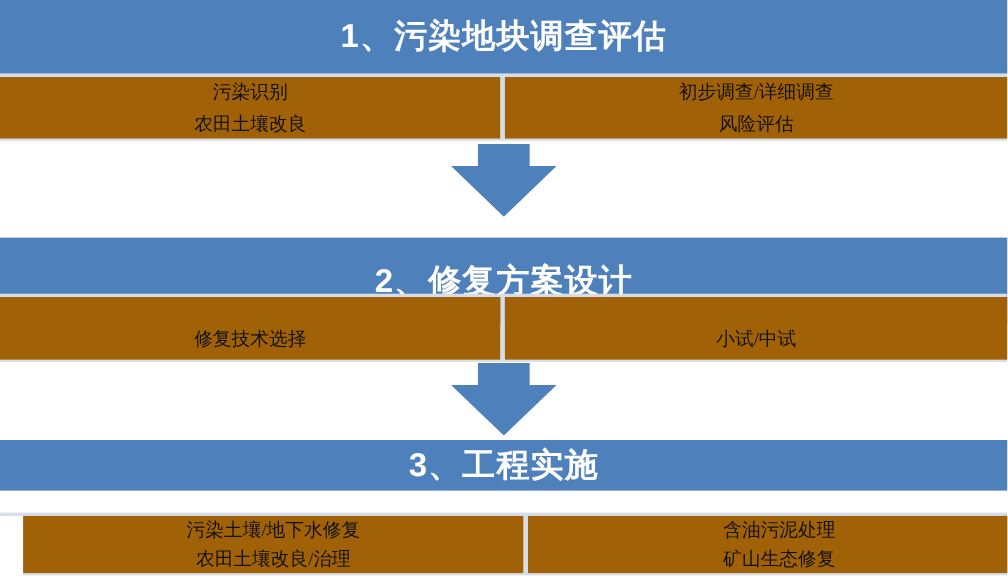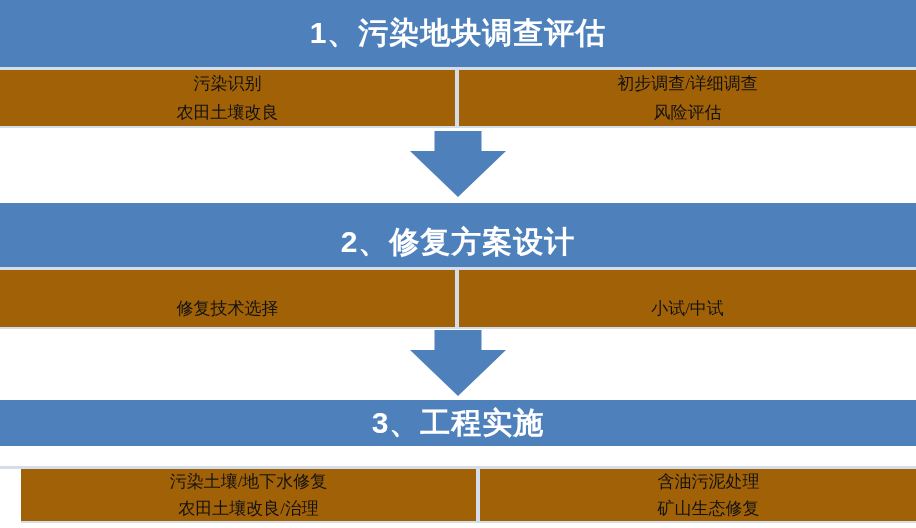--- a/index.html
+++ b/index.html
@@ -84,21 +84,21 @@
       <div class="cell-line">风险评估</div>
     </div>
   </div>
 
   <div class="arrow-wrap" style="top:131px;">
     <svg width="96" height="66" viewBox="0 0 96 66" aria-hidden="true">
       <polygon points="24.5,0 71.5,0 71.5,20 96,20 48,66 0,20 24.5,20" fill="#4e80bc"></polygon>
     </svg>
   </div>
 
-  <div class="band sec-header" style="top:203px; height:79px;">
+  <div class="band sec-header" style="top:216px; height:79px;">
     <span class="sec-title">2、修复方案设计</span>
   </div>
   <div class="band gap-line" style="top:267px;"></div>
   <div class="band cells sec2" style="top:270px; height:59px;">
     <div class="cell left">
       <div class="cell-line">修复技术选择</div>
     </div>
     <div class="v-divider"></div>
     <div class="cell right">
       <div class="cell-line">小试/中试</div>

